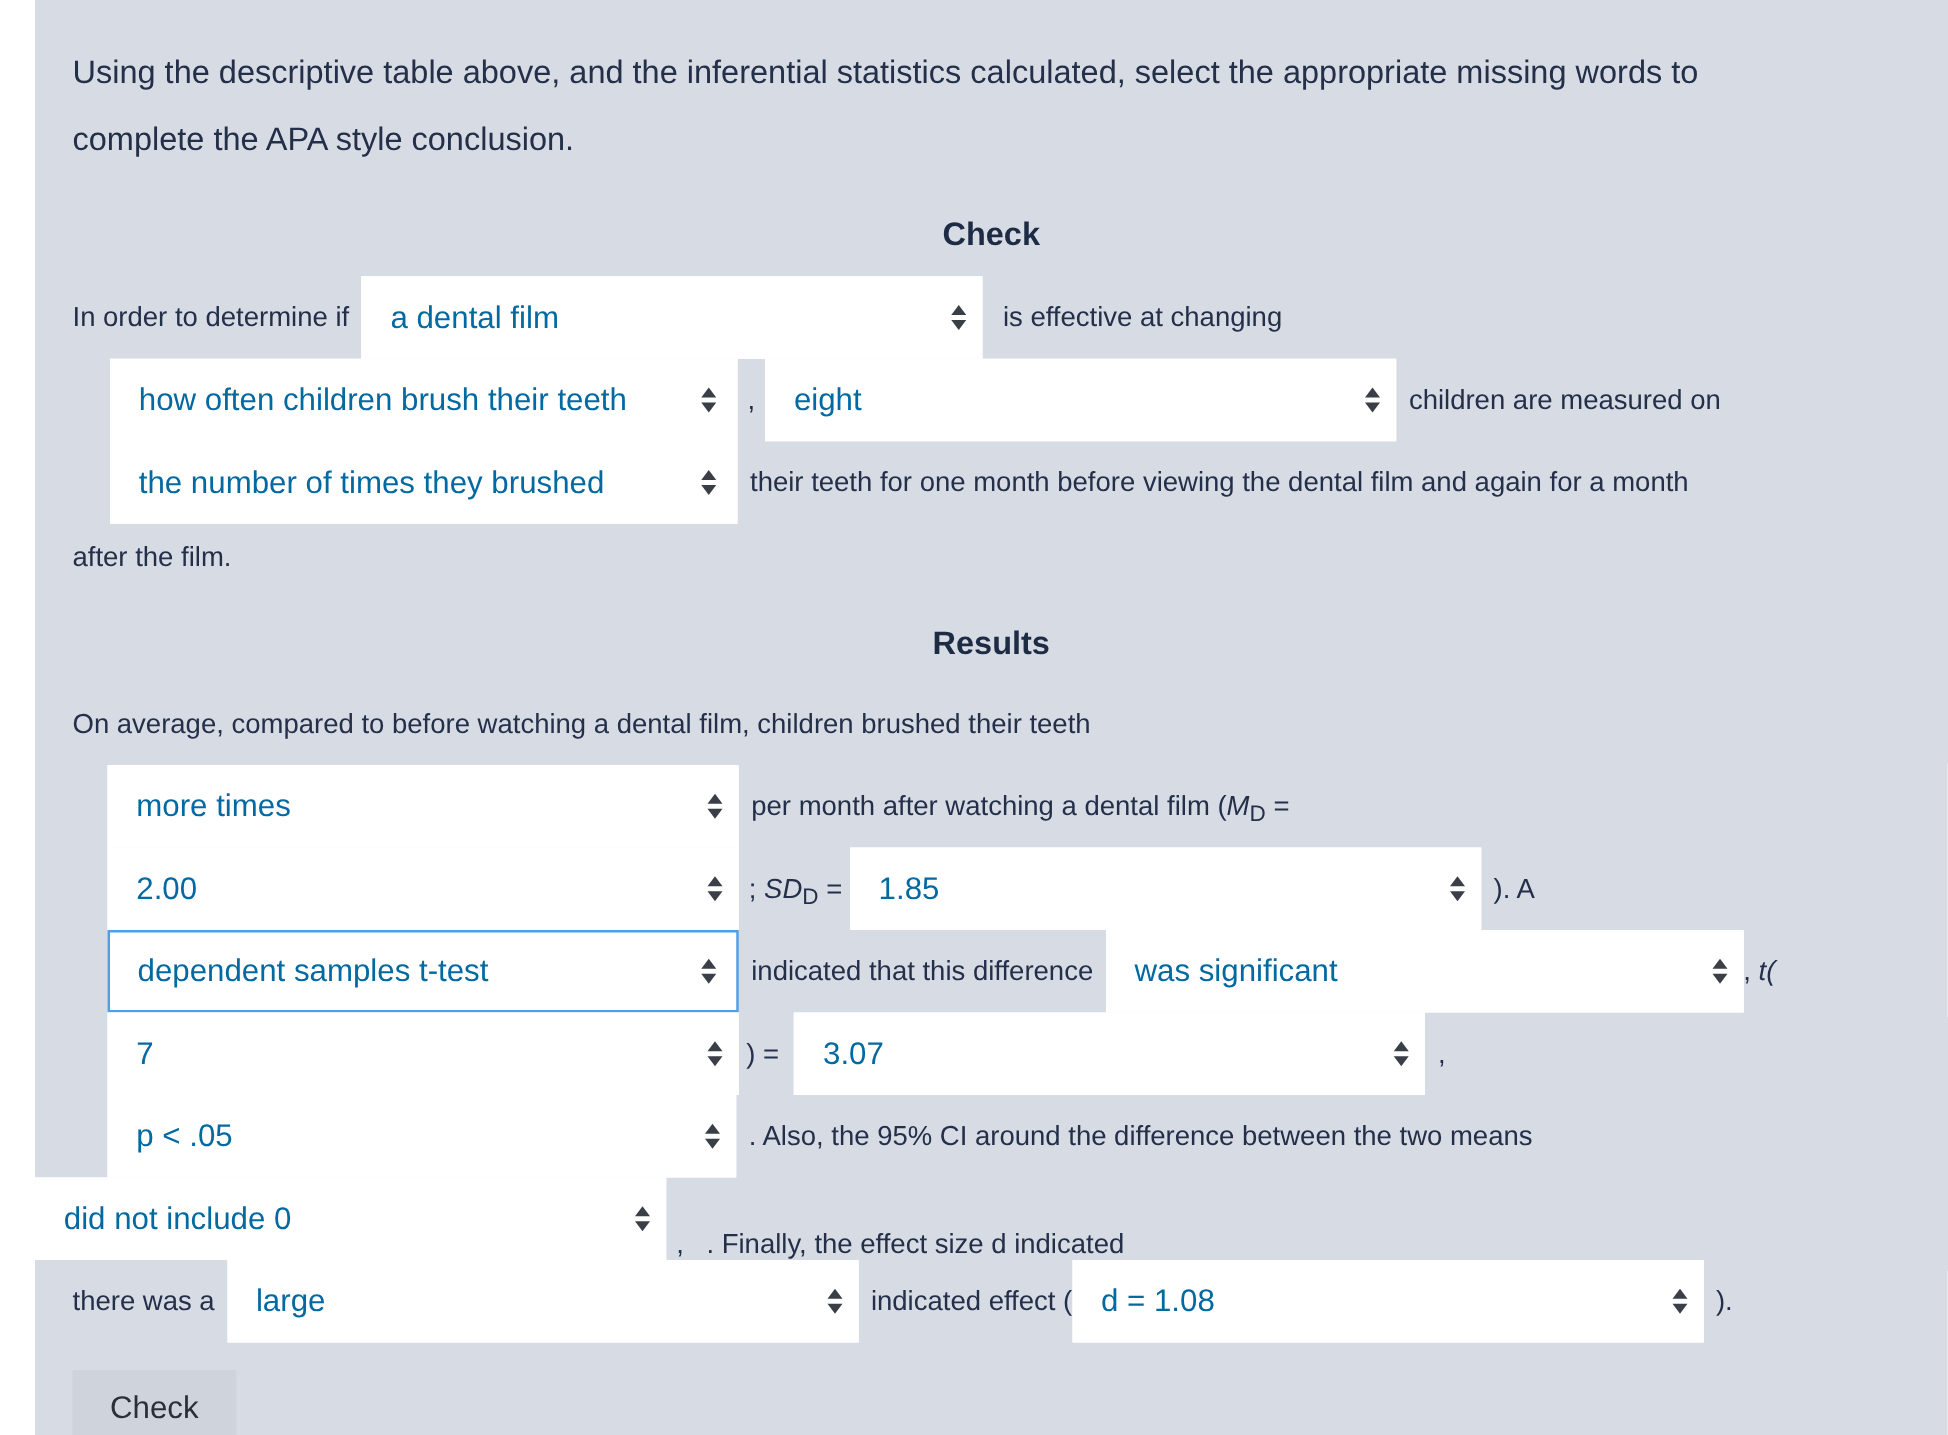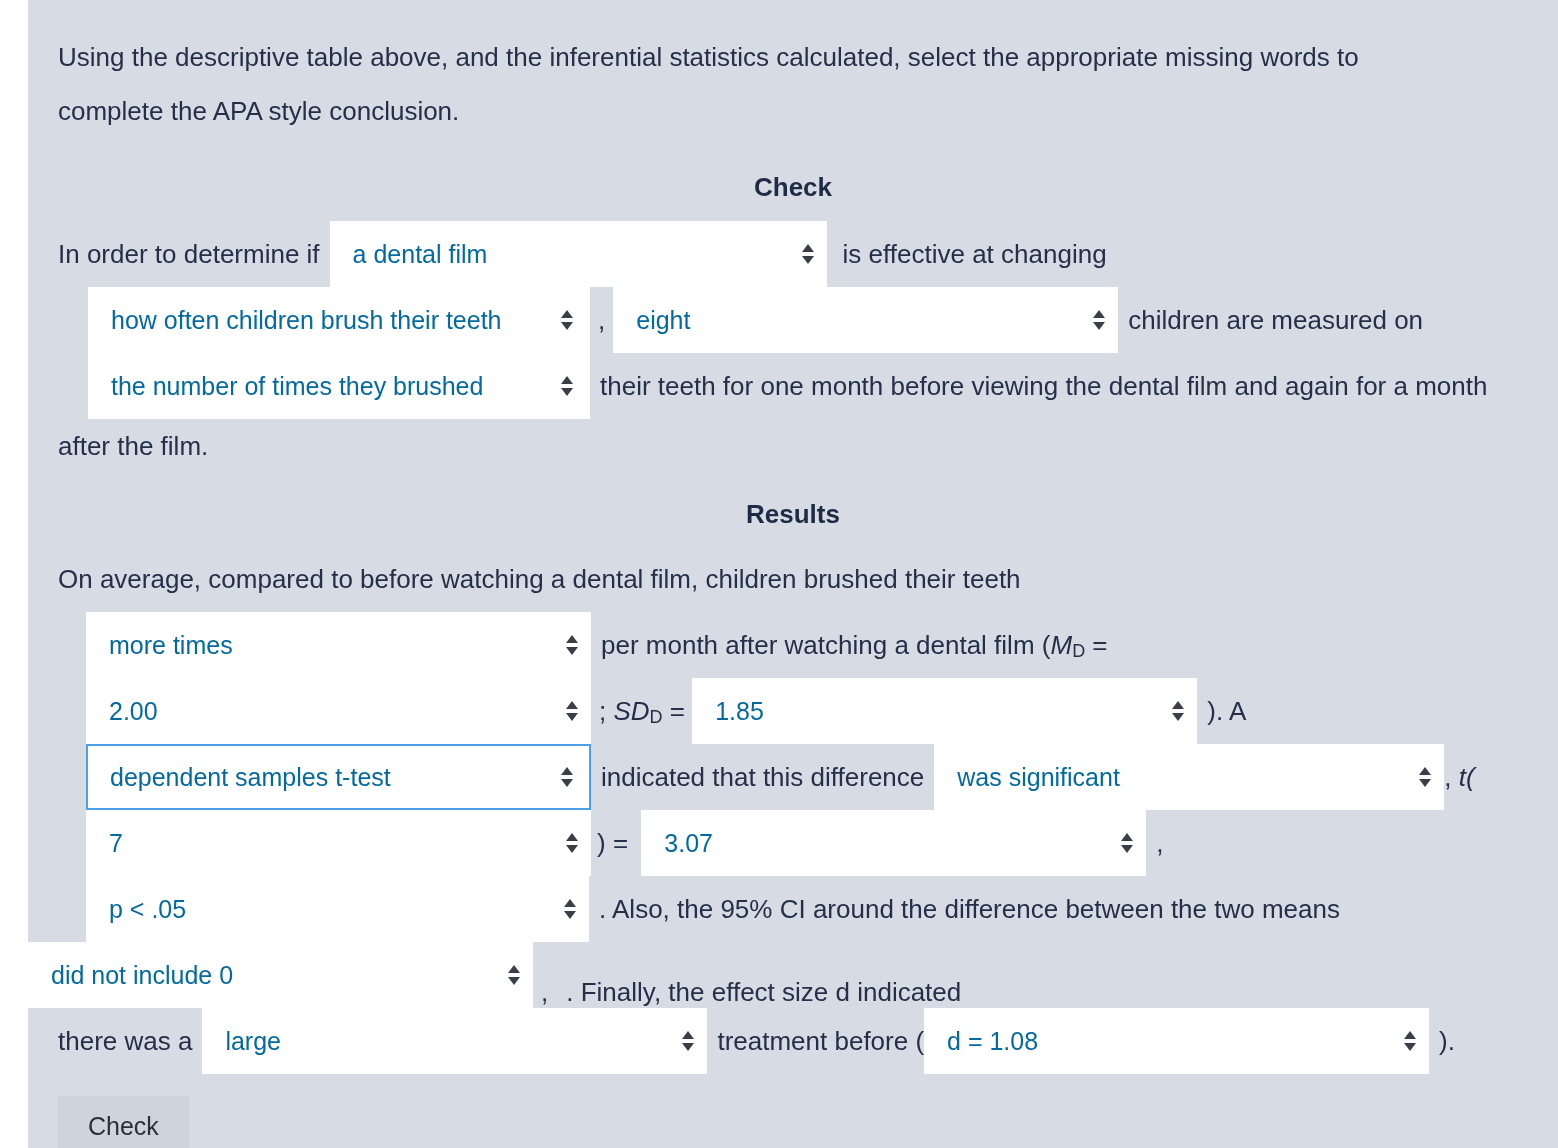--- a/index.html
+++ b/index.html
@@ -35,21 +35,21 @@
     width: 1530px;
     text-align: center;
   }
   .head-wrap span {
     font-size: 26px;
     font-weight: bold;
     color: #1d2b45;
   }
   .txt {
     color: #243049;
-    font-size: 26px;
+    font-size: 22px;
     white-space: pre;
   }
   
   .sel {
     position: relative;
     background: #ffffff;
     border: 1px solid #ffffff;
     box-sizing: border-box;
     height: 66px;
     display: inline-flex;
@@ -327,21 +327,21 @@
     <div class="sel" style="width:505px;">
       <span>large</span>
       <span class="arrow">
         <svg width="16" height="26" viewBox="0 0 16 26">
             <polygon points="8,3 14,11 2,11" fill="#3a3f47"></polygon>
             <polygon points="8,23 14,15 2,15" fill="#3a3f47"></polygon>
           </svg>
       </span>
     </div>
     <span class="gap-sm"></span>
-    <span class="txt">treatment before (</span>
+    <span class="txt">indicated effect (</span>
     <div class="sel" style="width:505px;">
       <span>d = 1.08</span>
       <span class="arrow">
         <svg width="16" height="26" viewBox="0 0 16 26">
             <polygon points="8,3 14,11 2,11" fill="#3a3f47"></polygon>
             <polygon points="8,23 14,15 2,15" fill="#3a3f47"></polygon>
           </svg>
       </span>
     </div>
     <span class="gap-sm"></span>

